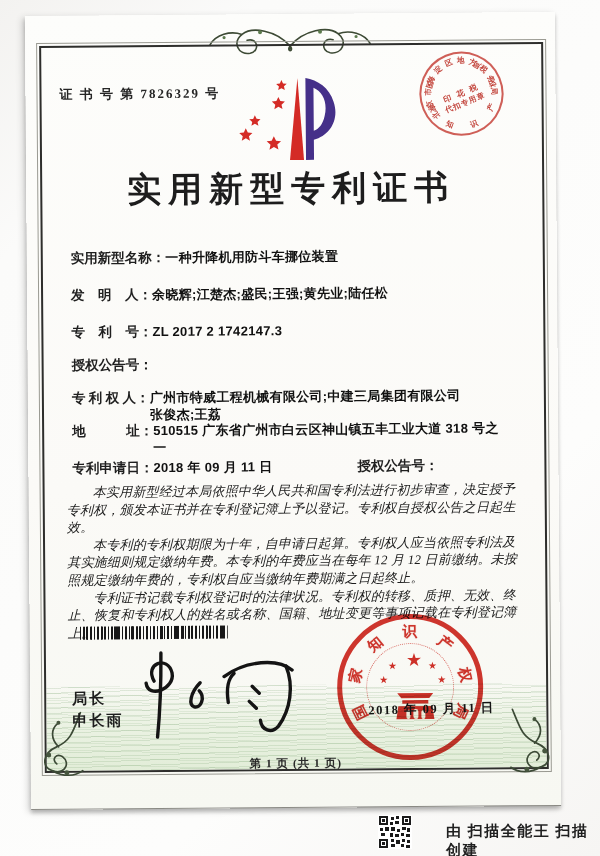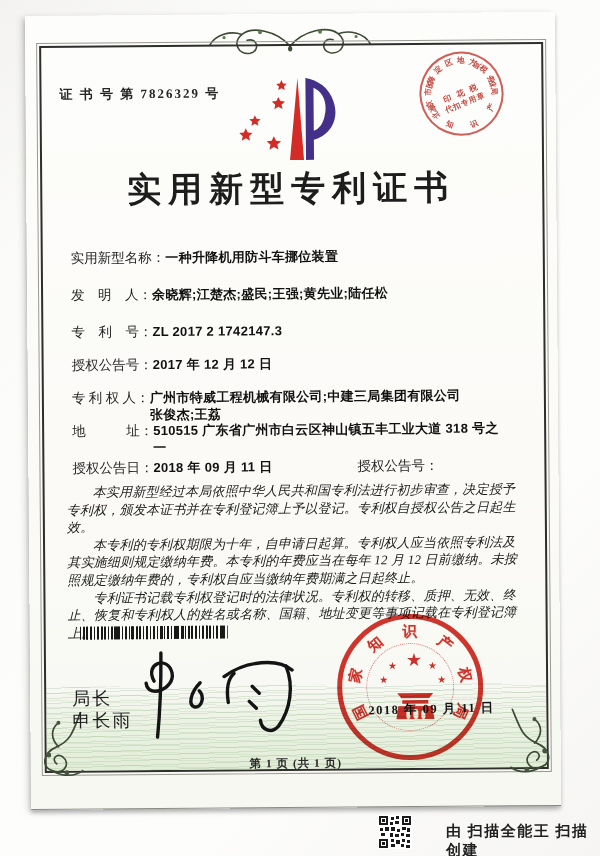--- a/index.html
+++ b/index.html
@@ -58,40 +58,40 @@
     color:#c0362d;
   }
   .tax-stamp .c1 { position:absolute; left:0; right:0; top:34px; text-align:center;
     font-size:8px; font-weight:bold; letter-spacing:2px; }
   .tax-stamp .c2 { position:absolute; left:0; right:0; top:45px; text-align:center;
     font-size:7.5px; font-weight:bold; letter-spacing:1px; }
 
   
   .fields { position:absolute; left:44px; top:226px; right:26px; height:250px; font-size:13.5px; }
   .frow { position:absolute; left:0; right:0; display:flex; align-items:flex-start; }
-  .frow .lbl { flex:0 0 78px; font-weight:normal; color:#1f1f1f; white-space:nowrap; }
+  .frow .lbl { flex:0 0 78px; font-weight:bold; color:#1f1f1f; white-space:nowrap; }
   .frow .val { font-weight:bold; color:#111; white-space:pre-line; line-height:17px;
     font-family:"Liberation Sans","DejaVu Sans",sans-serif; font-size:13px; letter-spacing:.3px; }
   .r1{top:8px} .r2{top:45px} .r3{top:82px} .r4{top:115px} .r5{top:148px} .r6{top:181px} .r7{top:218px}
   .grant-no-pair { position:absolute; left:285px; top:0; display:flex; }
   .grant-no-pair .lbl { flex:0 0 auto; margin-right:4px; }
 
   
   .paras { position:absolute; left:38px; top:468px; width:456px;
     font-style:italic; font-size:13px; line-height:17.6px; color:#1c1c1c; }
   .paras p { text-indent:2em; letter-spacing:.2px; }
 
   
   .barcode { position:absolute; left:50px; top:611px; width:148px; height:13px;
     background:
       repeating-linear-gradient(90deg,#181818 0 1.5px,transparent 1.5px 3.5px),
       repeating-linear-gradient(90deg,transparent 0 6px,#181818 6px 8.5px,transparent 8.5px 15px),
       repeating-linear-gradient(90deg,transparent 0 11px,#181818 11px 12px,transparent 12px 23px);
   }
-  .signer { position:absolute; left:42px; top:672px; font-size:18px; font-weight:normal;
+  .signer { position:absolute; left:42px; top:672px; font-size:15px; font-weight:bold;
     letter-spacing:2px; line-height:22px; color:#1e1e1e; }
   .signature { position:absolute; left:98px; top:632px; }
 
   .main-seal { position:absolute; left:307px; top:601px; width:146px; height:146px;
     border:5px solid #d02b22; border-radius:50%; mix-blend-mode:multiply; opacity:.95; }
   .main-seal .wreath { position:absolute; left:24px; top:24px; right:24px; bottom:24px;
     border:1.5px dotted rgba(208,43,34,.7); border-radius:50%; }
   .emblem { position:absolute; left:33px; top:30px; width:80px; height:86px; color:#d0261d; }
   .emblem .star { position:absolute; line-height:1; color:#d0261d;
     font-family:"DejaVu Sans",sans-serif; }
@@ -222,34 +222,33 @@
     <div class="frow r2">
       <span class="lbl">发　明　人：</span>
       <span class="val">余晓辉;江楚杰;盛民;王强;黄先业;陆任松</span>
     </div>
     <div class="frow r3">
       <span class="lbl">专　利　号：</span>
       <span class="val">ZL 2017 2 1742147.3</span>
     </div>
     <div class="frow r4">
       <span class="lbl">授权公告号：</span>
-      <span class="val">2017 年 12 月 12 日</span>
     </div>
     <div class="frow r5">
       <span class="lbl">专 利 权 人：</span>
       <span class="val">广州市特威工程机械有限公司;中建三局集团有限公司
 张俊杰;王荔</span>
     </div>
     <div class="frow r6">
       <span class="lbl">地　　　址：</span>
       <span class="val">510515 广东省广州市白云区神山镇五丰工业大道 318 号之
 一</span>
     </div>
     <div class="frow r7">
-      <span class="lbl">授权公告日：</span>
+      <span class="lbl">专利申请日：</span>
       <span class="val">2018 年 09 月 11 日</span>
       <span class="grant-no-pair">
         <span class="lbl">授权公告号：</span>
       </span>
     </div>
   </div>
 
   <div class="paras">
     <p>本实用新型经过本局依照中华人民共和国专利法进行初步审查，决定授予专利权，颁发本证书并在专利登记簿上予以登记。专利权自授权公告之日起生效。</p>
     <p>本专利的专利权期限为十年，自申请日起算。专利权人应当依照专利法及其实施细则规定缴纳年费。本专利的年费应当在每年 12 月 12 日前缴纳。未按照规定缴纳年费的，专利权自应当缴纳年费期满之日起终止。</p>

